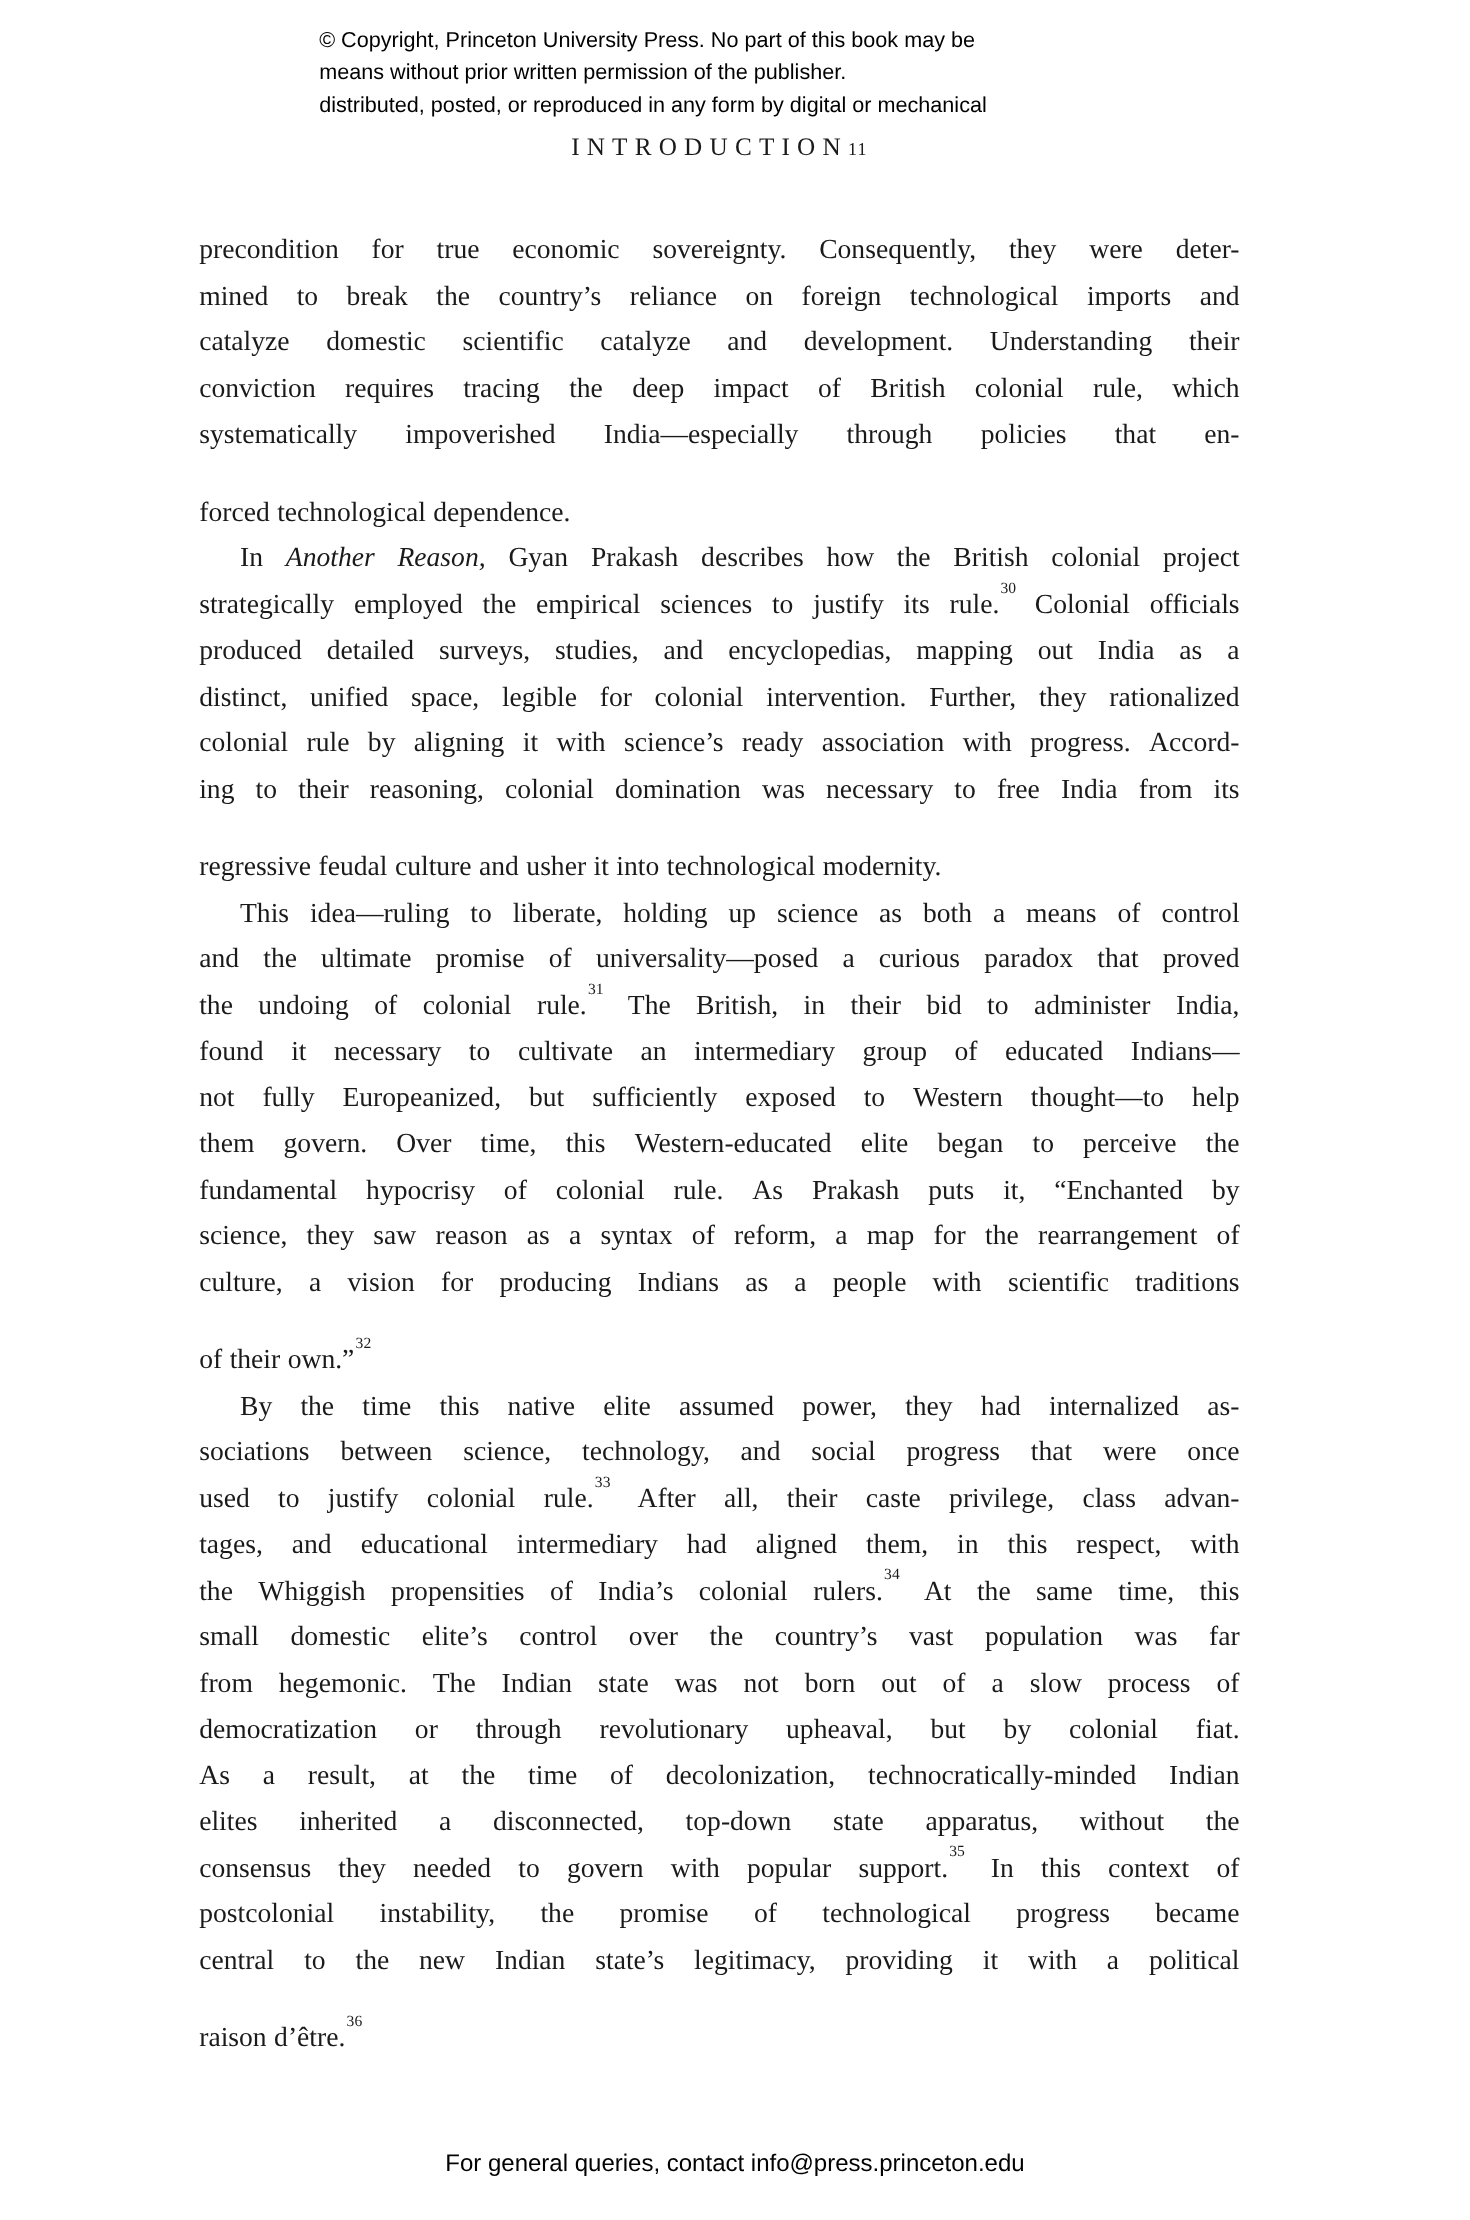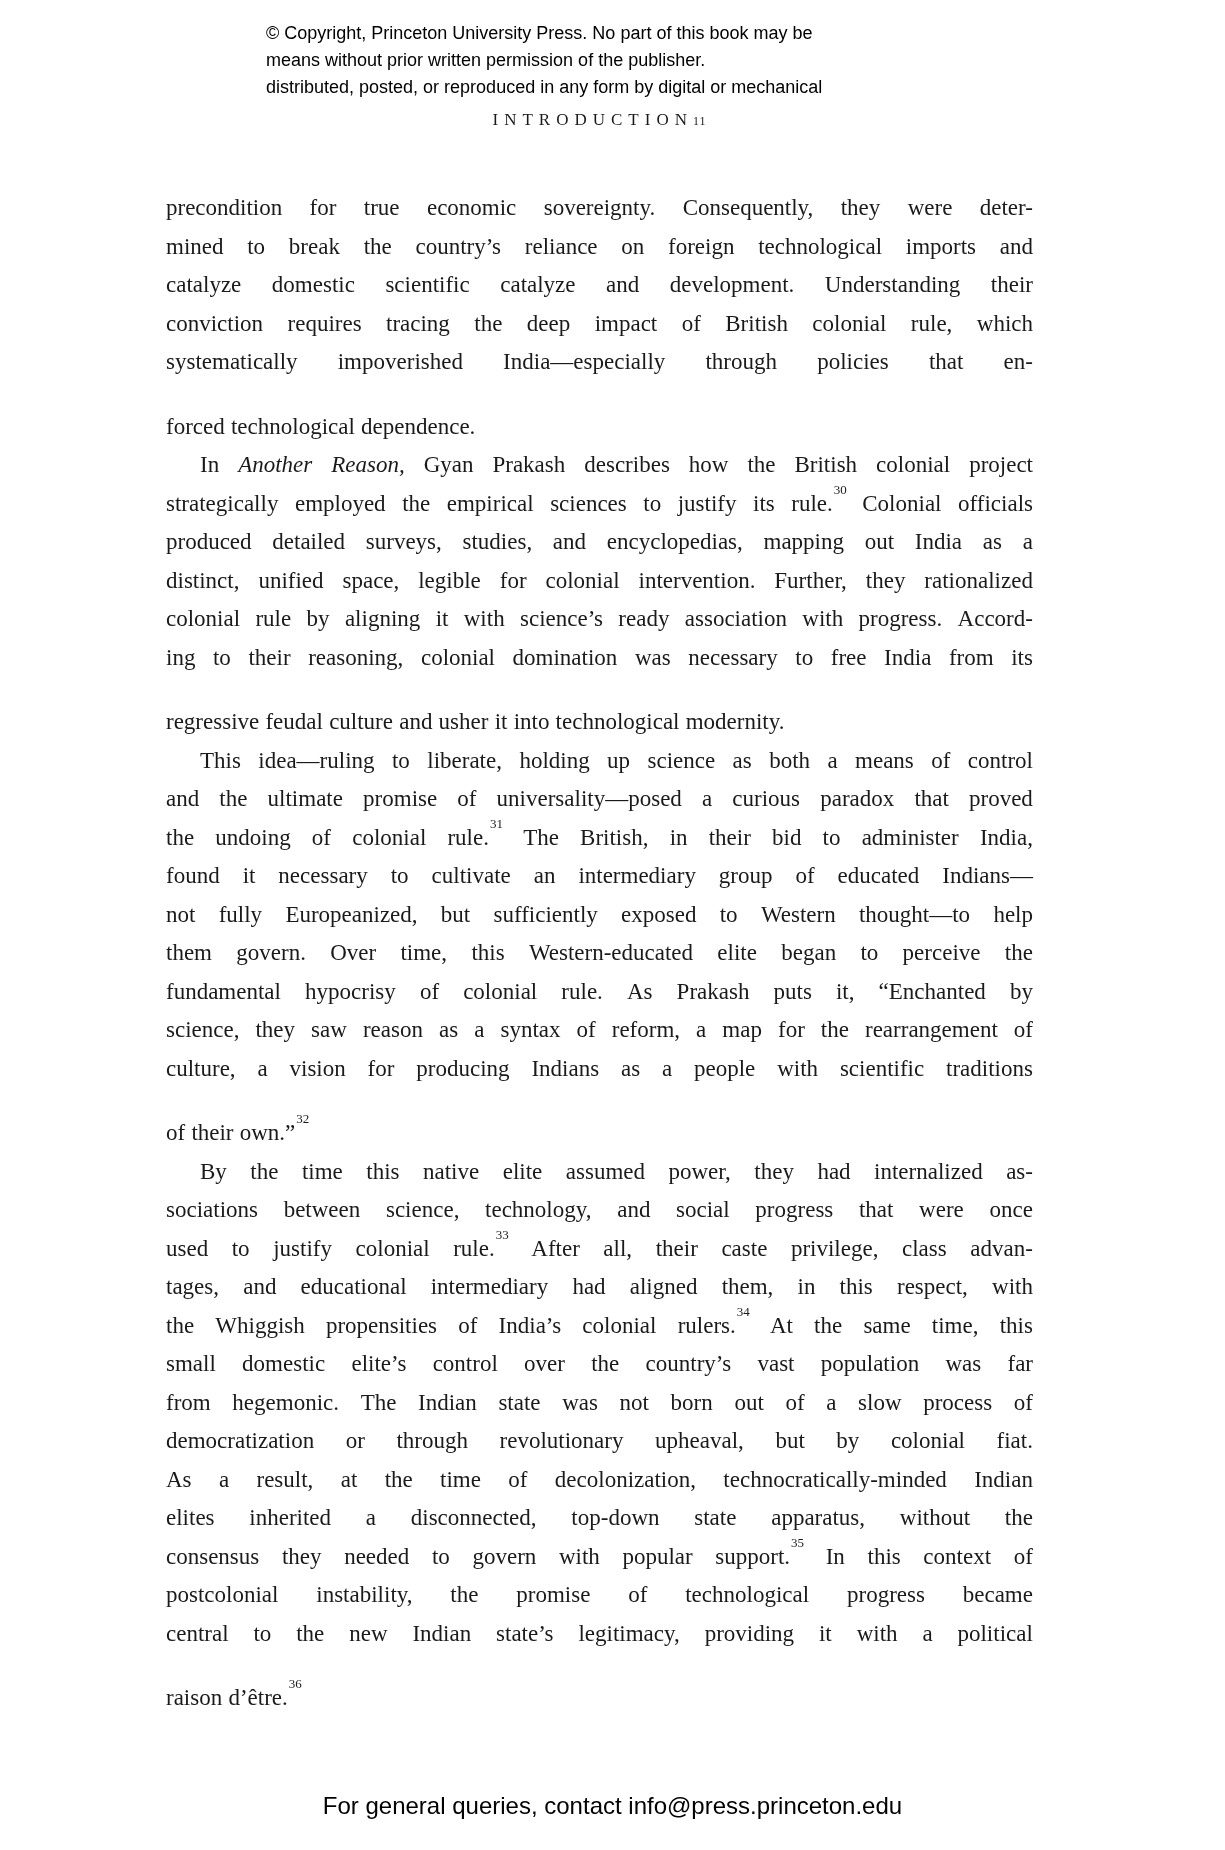--- a/index.html
+++ b/index.html
@@ -29,25 +29,25 @@
   .runhead {
     position: absolute;
     left: 166px;
     top: 110px;
     width: 867px;
     text-align: center;
     font-family: "Liberation Serif", "DejaVu Serif", serif;
     color: #1a1a1a;
   }
   .runhead .title {
-    font-size: 17px;
+    font-size: 21px;
     letter-spacing: 6px;
   }
   .runhead .pagenum {
-    font-size: 12px;
+    font-size: 15px;
     letter-spacing: 1px;
   }
   
   .bodytext {
     position: absolute;
     left: 166px;
     top: 189px;
     width: 867px;
     font-family: "Liberation Serif", "DejaVu Serif", serif;
     font-size: 23px;
@@ -78,21 +78,21 @@
     left: 1px;
   }
   
   .footer {
     position: absolute;
     left: 0;
     top: 1792px;
     width: 1225px;
     text-align: center;
     font-family: "Liberation Sans", "DejaVu Sans", sans-serif;
-    font-size: 24px;
+    font-size: 20px;
     color: #000000;
   }
 </style>
 </head>
 <body>
 
 <div class="page">
 
   <div class="copyright">
     <div>© Copyright, Princeton University Press. No part of this book may be</div>

